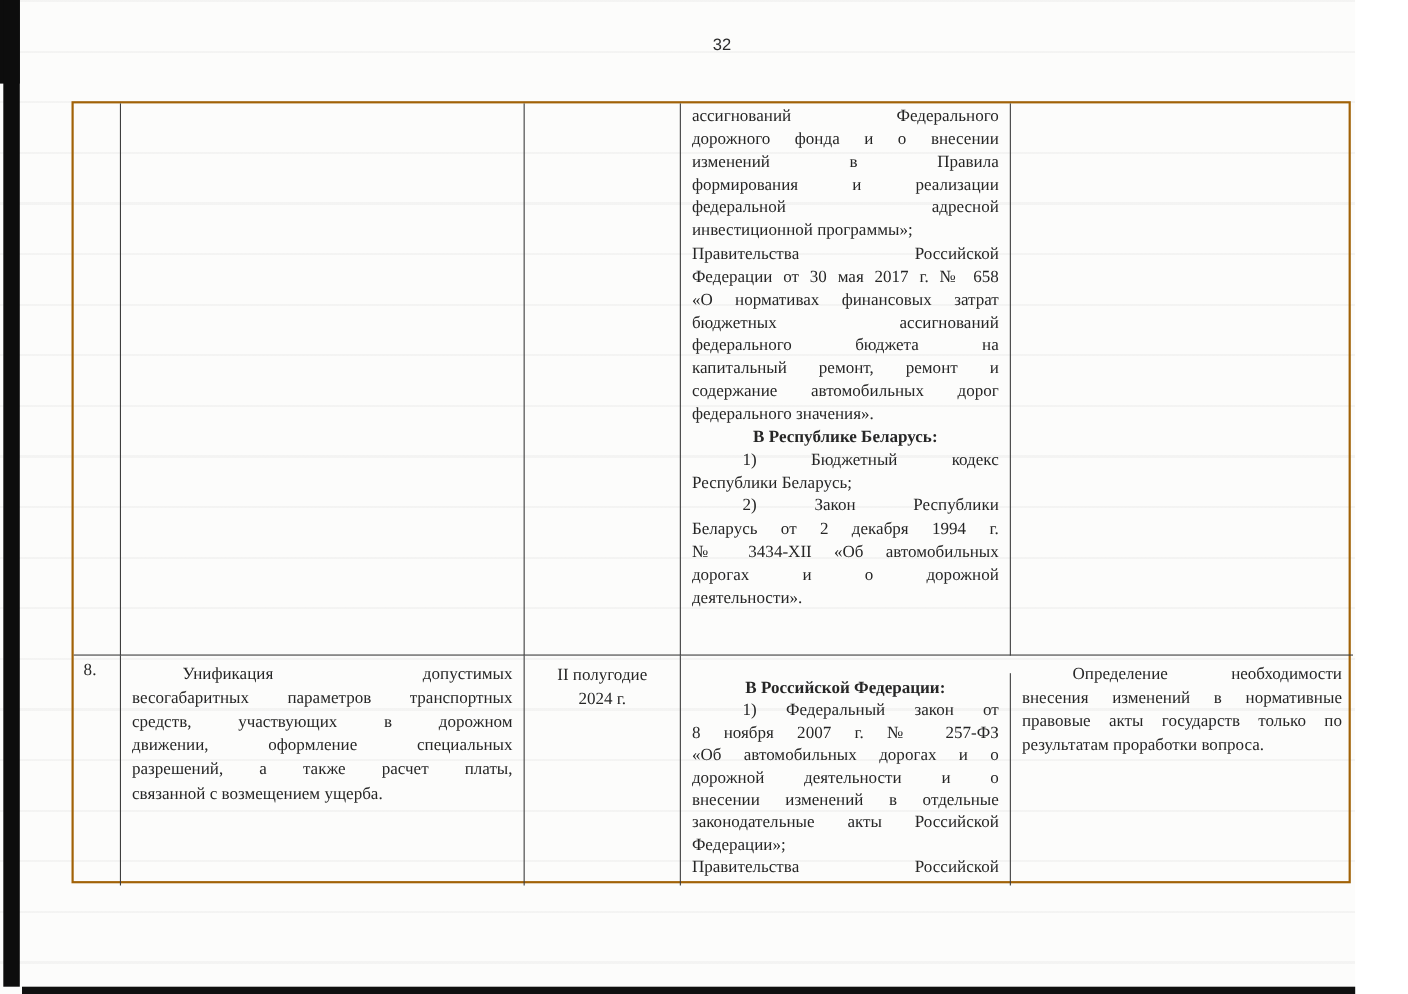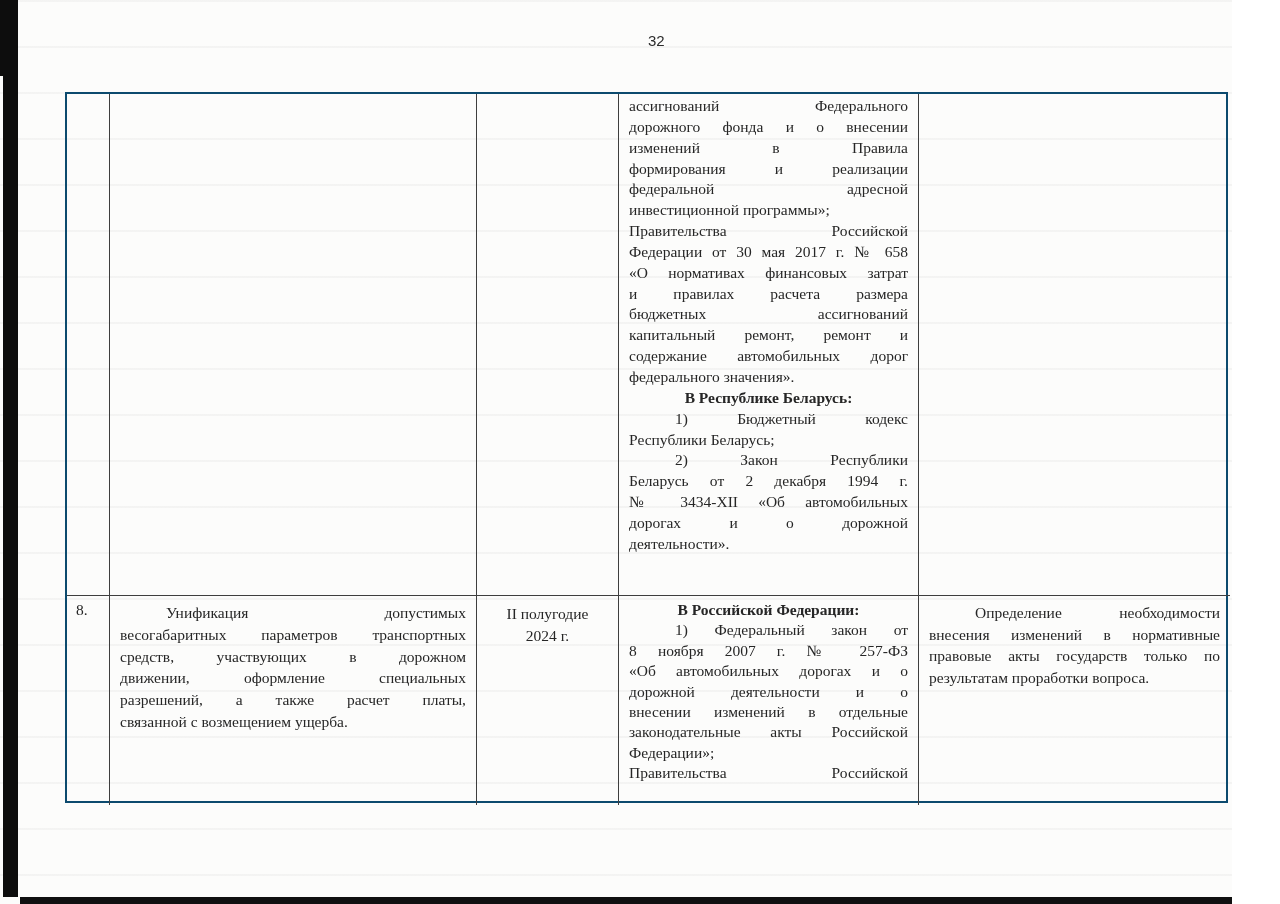--- a/index.html
+++ b/index.html
@@ -27,37 +27,37 @@
     font-family:"Liberation Sans","DejaVu Sans",sans-serif;
     font-size:15px;color:#2c2c2c;
   }
   .doc-table{
     position:absolute;
     left:65px;top:92px;
     width:1163px;height:711px;
     display:grid;
     grid-template-columns:43px 367px 142px 300px 311px;
     grid-template-rows:502px 209px;
-    border:2px solid #0c4a6e;
+    border:2px solid #a16207;
     box-sizing:border-box;
     background:transparent;
   }
   .cell{
     box-sizing:border-box;
     border-right:1.5px solid #3e3e3e;
     overflow:hidden;
     font-size:15.5px;
   }
   .cell.last-col{border-right:none;}
   .cell.row1{border-bottom:1.5px solid #3e3e3e;}
   .cell-num{padding:5px 0 0 9px;}
   .cell-desc{padding:6px 10px 0 10px;line-height:21.8px;}
   .cell-timing{padding:7px 4px 0 4px;line-height:22px;}
   .cell-content-r1{padding:2px 10px 0 10px;line-height:20.85px;}
-  .cell-content-r2{padding:4px 10px 0 10px;line-height:20.4px;}
+  .cell-content-r2{padding:4px 10px 0 10px;line-height:20.4px;margin-top:16px;}
   .cell-result{padding:6px 10px 0 10px;line-height:21.5px;}
   .ln{text-align:justify;text-align-last:justify;}
   .ln.l{text-align:left;text-align-last:left;}
   .ln.ji{text-indent:46px;}
   .ln.bc{font-weight:bold;text-align:left;text-align-last:center;text-indent:0;}
   .ln.c{text-align:center;text-align-last:center;}
   
   .scan-bar-left{
     position:absolute;left:3px;top:0;
     width:15px;height:897px;
@@ -89,22 +89,22 @@
     <div class="cell row1 cell-content-r1">
         <div class="ln j">ассигнований Федерального</div>
         <div class="ln j">дорожного фонда и о внесении</div>
         <div class="ln j">изменений в Правила</div>
         <div class="ln j">формирования и реализации</div>
         <div class="ln j">федеральной адресной</div>
         <div class="ln l">инвестиционной программы»;</div>
         <div class="ln j">Правительства Российской</div>
         <div class="ln j">Федерации от 30 мая 2017 г. № 658</div>
         <div class="ln j">«О нормативах финансовых затрат</div>
-        <div class="ln j">и правилах расчета размера</div>
         <div class="ln j">бюджетных ассигнований</div>
+        <div class="ln j">федерального бюджета на</div>
         <div class="ln j">капитальный ремонт, ремонт и</div>
         <div class="ln j">содержание автомобильных дорог</div>
         <div class="ln l">федерального значения».</div>
         <div class="ln bc">В Республике Беларусь:</div>
         <div class="ln ji">1) Бюджетный кодекс</div>
         <div class="ln l">Республики Беларусь;</div>
         <div class="ln ji">2) Закон Республики</div>
         <div class="ln j">Беларусь от 2 декабря 1994 г.</div>
         <div class="ln j">№ 3434-XII «Об автомобильных</div>
         <div class="ln j">дорогах и о дорожной</div>

